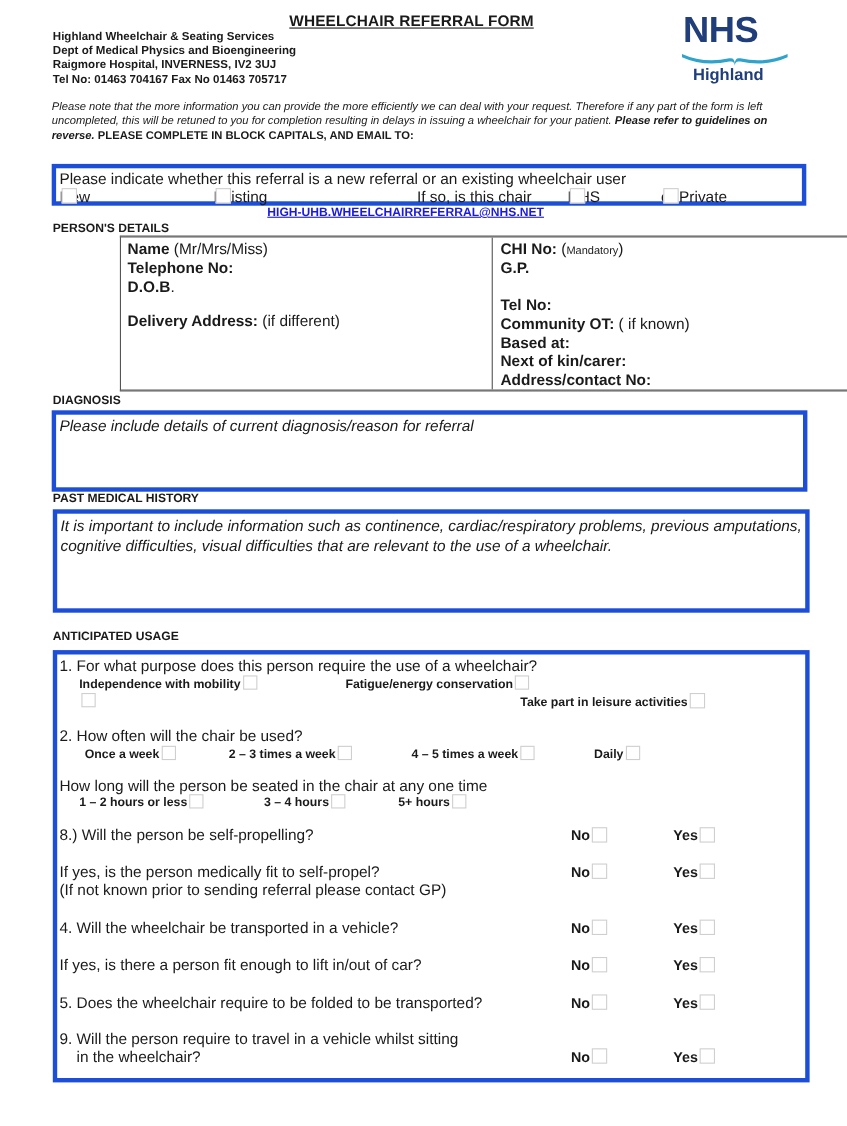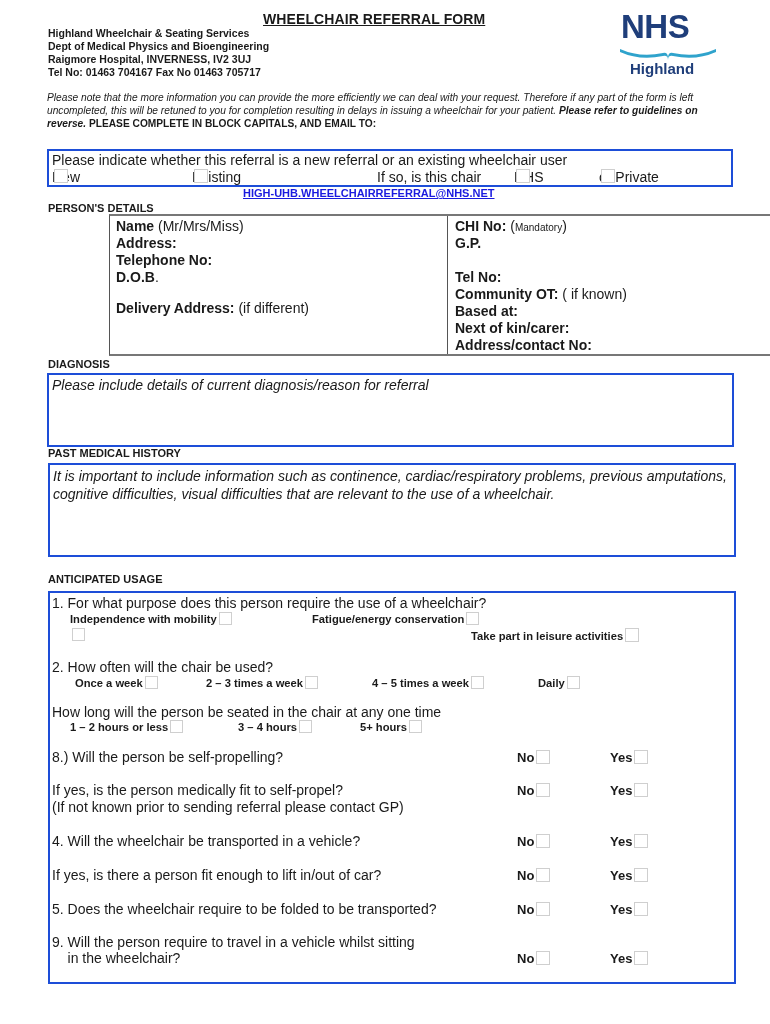--- a/index.html
+++ b/index.html
@@ -9,21 +9,21 @@
     .title { left:263px; top:11px; font-size:14px; font-weight:bold; text-decoration:underline; letter-spacing:0.1px; }
     .addr { left:48px; top:27px; font-size:10.5px; font-weight:bold; line-height:13px; }
     .addr div { white-space:nowrap; }
     .logo { left:618px; top:8px; width:100px; height:72px; }
     .logo .nhs { position:absolute; left:3px; top:0; font-size:33px; font-weight:bold; color:#1f3e7a; letter-spacing:-0.5px; font-family:"Liberation Sans", sans-serif; }
     .logo svg { position:absolute; left:0; top:38px; }
     .logo .hl { position:absolute; left:12px; top:52px; font-size:15px; font-weight:bold; color:#1f3e7a; }
     .note { left:47px; top:91px; width:690px; font-size:10.2px; line-height:13px; font-style:italic; }
     .note b { font-weight:bold; }
     .note .caps { font-style:normal; font-weight:bold; }
-    .box { border:2px solid #1d4ed8; box-sizing:border-box; }
+    .box { border:4px solid #1d4ed8; box-sizing:border-box; }
     .referral { left:47px; top:149px; width:686px; height:38px; font-size:14px; }
     .referral .l1 { position:absolute; left:3px; top:1px; white-space:nowrap; }
     .referral .l2 { position:absolute; left:3px; top:18px; width:680px; height:18px; }
     .referral .l2 span { position:absolute; top:0; white-space:nowrap; }
     .cb { display:inline-block; width:14px; height:14px; border:1px solid #cfcfcf; box-sizing:border-box; vertical-align:-2px; margin-left:2px; background:#fff; }
     .cb-sm { width:13px; height:13px; }
     .email { left:243px; top:187px; font-size:11px; font-weight:bold; color:#1a1adf; text-decoration:underline; }
     .sec { font-size:11px; font-weight:bold; }
     .person-h { left:48px; top:202px; }
     .ptable { left:109px; top:214px; width:680px; height:142px; border-top:2px solid #777; border-bottom:2px solid #777; border-left:1.5px solid #555; box-sizing:border-box; }
@@ -90,21 +90,20 @@
   </div>
 </div>
 
 <a class="abs email">HIGH-UHB.WHEELCHAIRREFERRAL@NHS.NET</a>
 
 <div class="abs sec person-h">PERSON'S DETAILS</div>
 <div class="abs ptable">
   <div class="div"></div>
   <div class="col" style="left:6px;">
     <div><b>Name</b><span> (Mr/Mrs/Miss)</span></div>
-    <div><b>Address:</b></div>
     <div><b>Telephone No:</b></div>
     <div><b>D.O.B</b><span>.</span></div>
     <div style="height:14px;"></div>
     <div><b>Delivery Address:</b><span> (if different)</span></div>
   </div>
   <div class="col" style="left:345px;">
     <div><b>CHI No:</b><span> (</span><span class="small">Mandatory</span><span>)</span></div>
     <div><b>G.P.</b></div>
     <div></div>
     <div><b>Tel No:</b></div>

